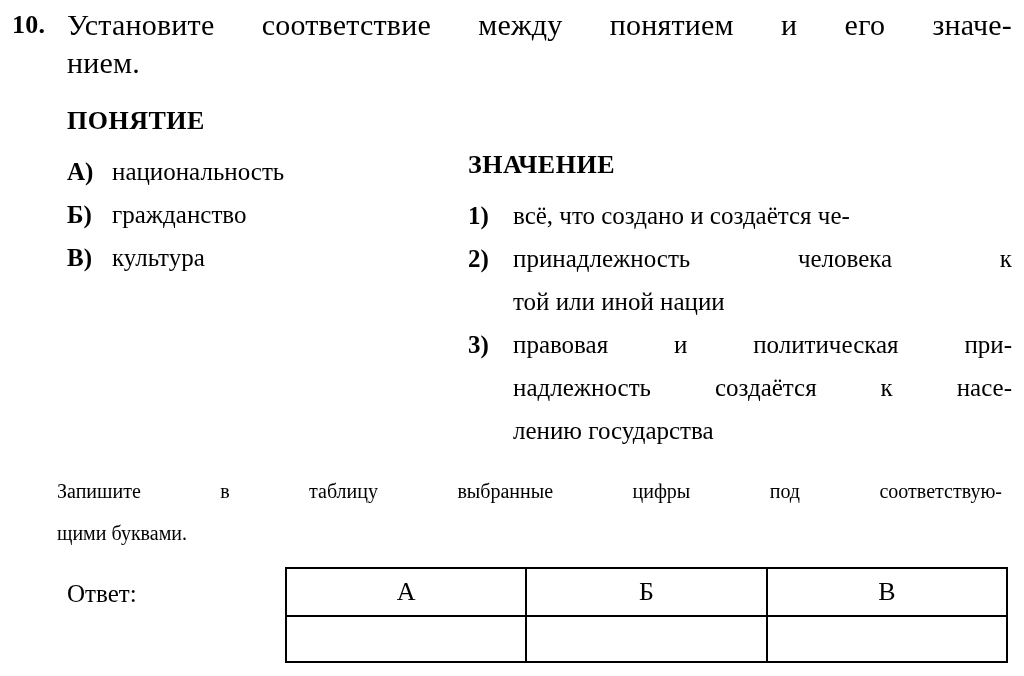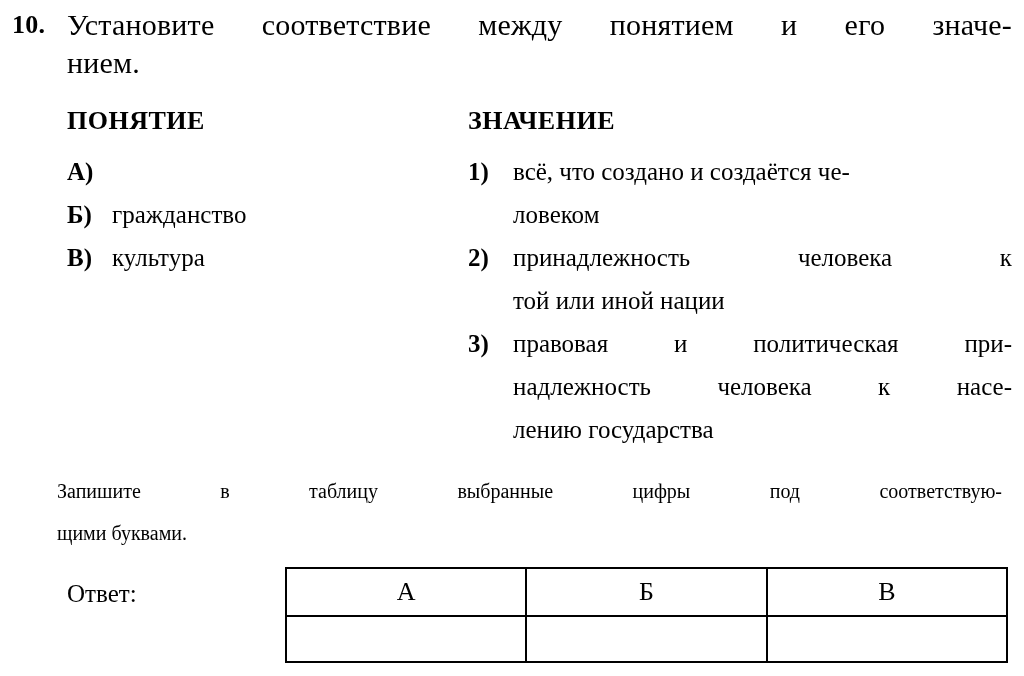--- a/index.html
+++ b/index.html
@@ -66,20 +66,21 @@
     top: 104px;
     width: 945px;
     display: flex;
     justify-content: space-between;
   }
   .col-left {
     flex: 0 0 401px;
   }
   .col-right {
     flex: 0 0 544px;
+    margin-top: 44px;
   }
   .col-head {
     font-weight: bold;
     font-size: 26px;
     line-height: 34px;
     letter-spacing: 0.5px;
     margin-bottom: 12px;
   }
 
   .item {
@@ -173,57 +174,57 @@
     </div>
   </div>
 
   <div class="columns">
 
     <div class="col-left">
       <div class="col-head">ПОНЯТИЕ</div>
 
       <div class="item">
         <div class="item-marker">А)</div>
+        <div class="item-body">национальность</div>
       </div>
 
       <div class="item">
         <div class="item-marker">Б)</div>
         <div class="item-body">гражданство</div>
       </div>
 
       <div class="item">
         <div class="item-marker">В)</div>
         <div class="item-body">культура</div>
       </div>
     </div>
 
     <div class="col-right">
       <div class="col-head">ЗНАЧЕНИЕ</div>
 
       <div class="item">
         <div class="item-marker">1)</div>
         <div class="item-body">
           <span class="lline">всё, что создано и создаётся че-</span>
-          <span class="lline">ловеком</span>
         </div>
       </div>
 
       <div class="item">
         <div class="item-marker">2)</div>
         <div class="item-body">
           <span class="jline">принадлежность человека к</span>
           <span class="lline">той или иной нации</span>
         </div>
       </div>
 
       <div class="item">
         <div class="item-marker">3)</div>
         <div class="item-body">
           <span class="jline">правовая и политическая при-</span>
-          <span class="jline">надлежность человека к насе-</span>
+          <span class="jline">надлежность создаётся к насе-</span>
           <span class="lline">лению государства</span>
         </div>
       </div>
     </div>
 
   </div>
 
   <div class="instruction">
     <span class="jline">Запишите в таблицу выбранные цифры под соответствую-</span>
     <span class="lline">щими буквами.</span>

